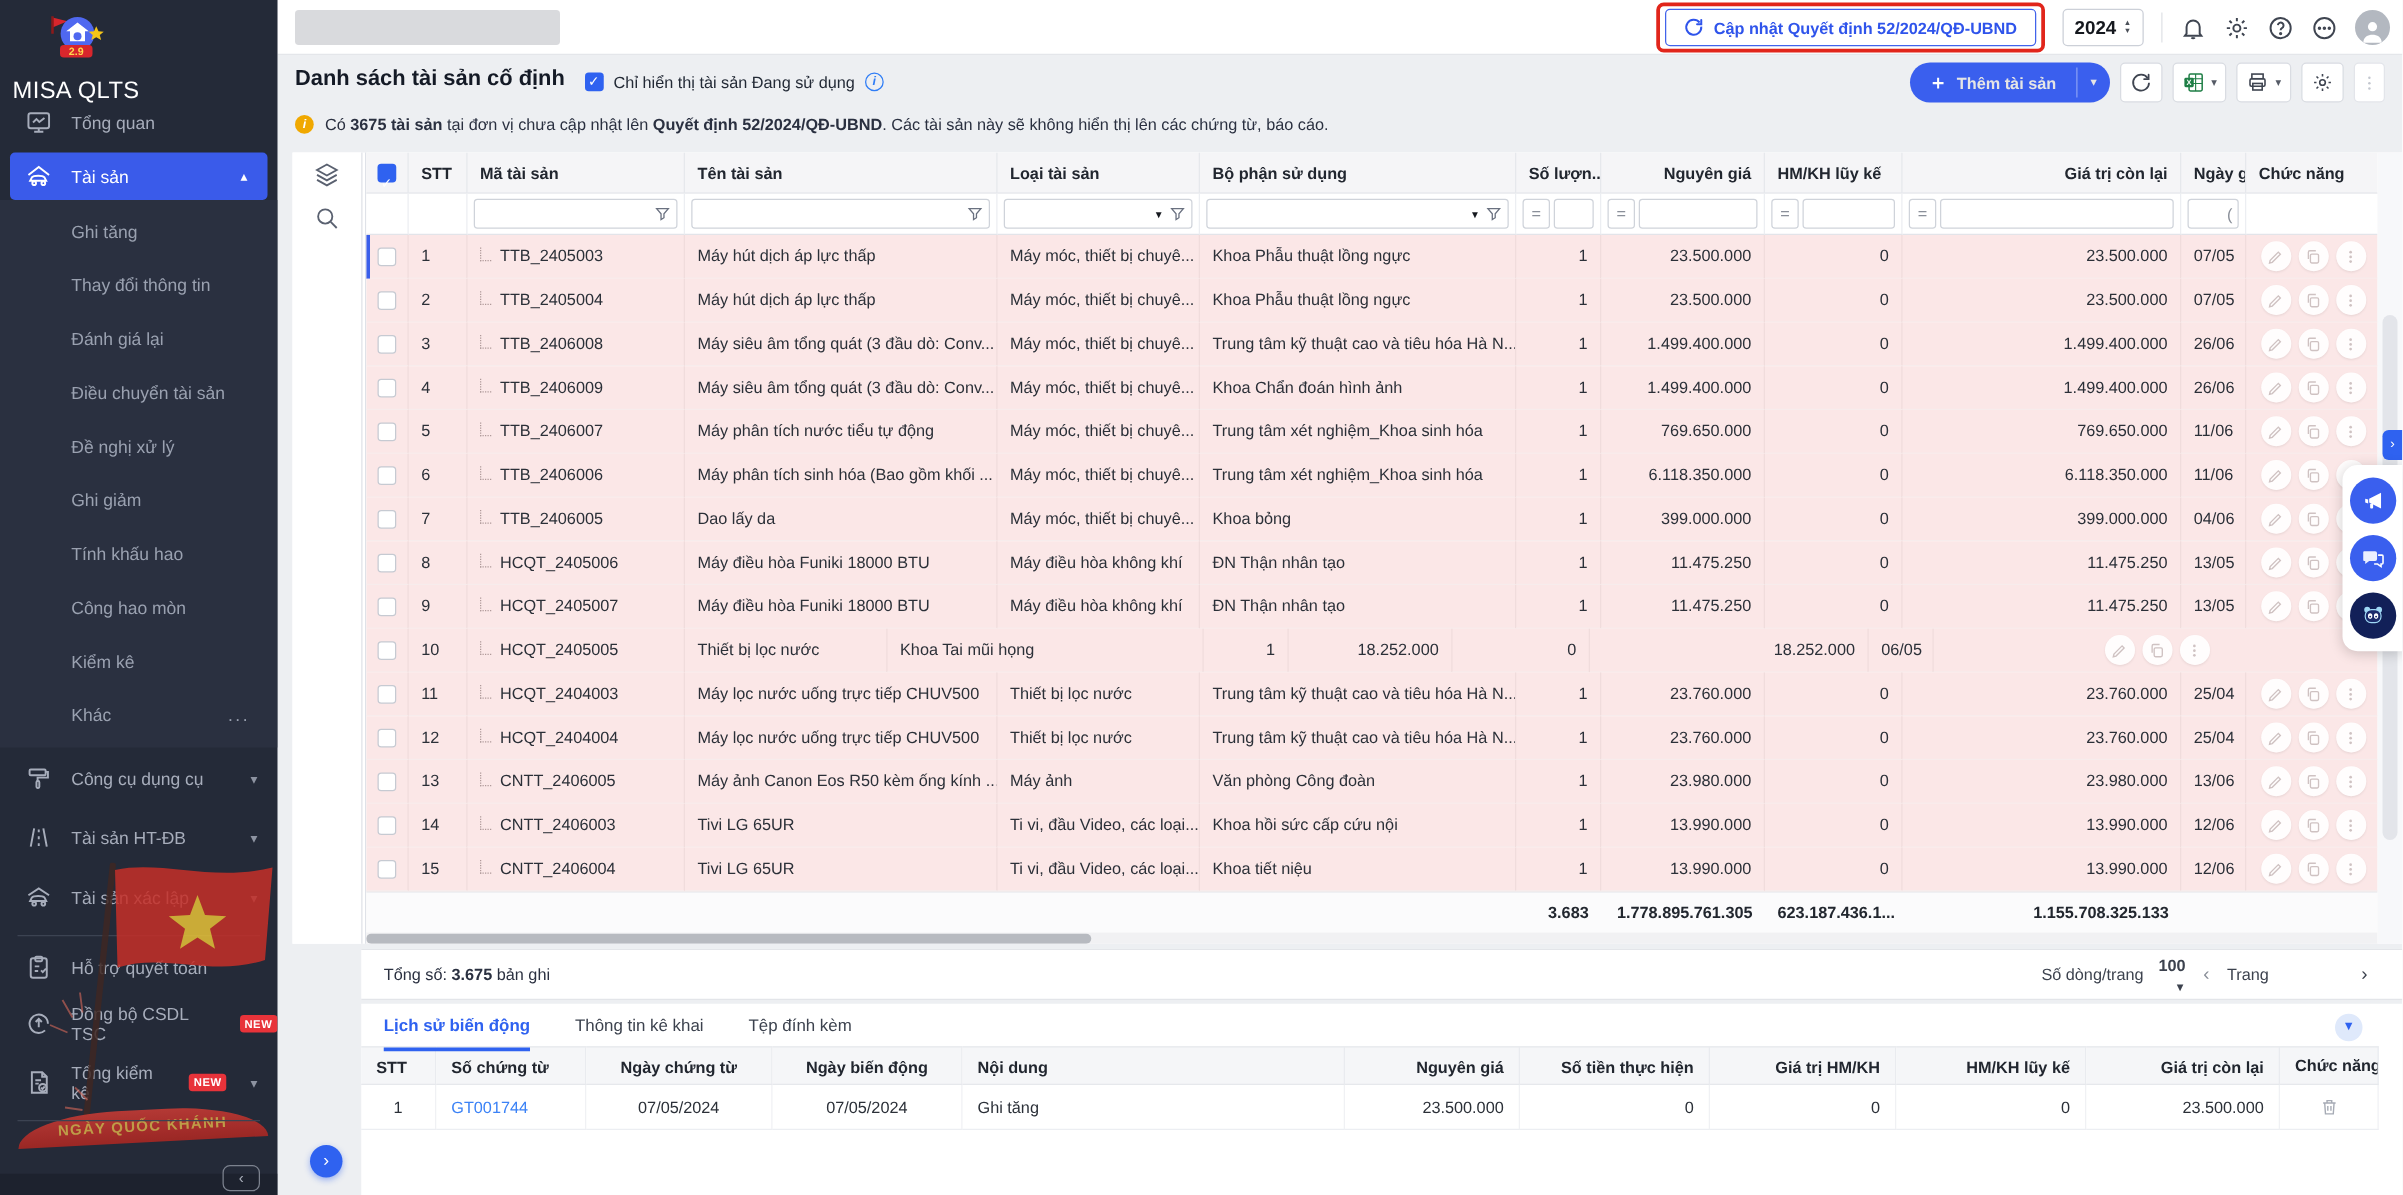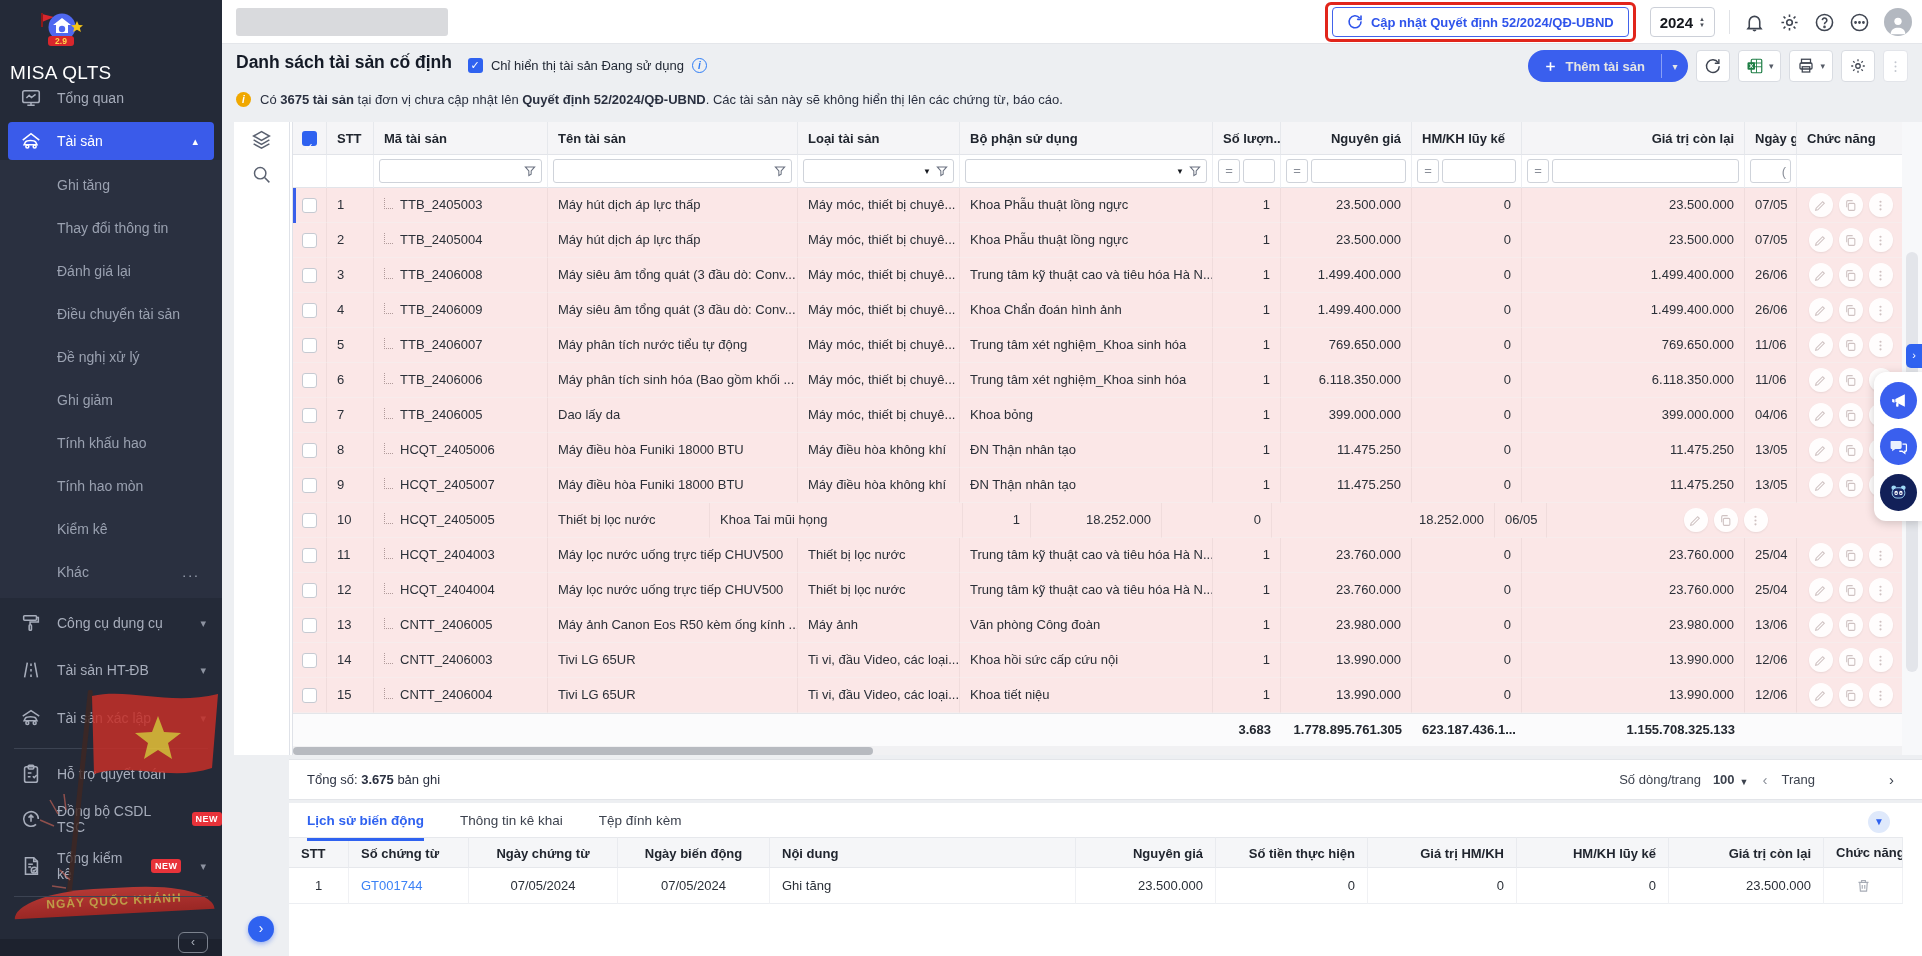--- a/index.html
+++ b/index.html
@@ -102,21 +102,21 @@
   .tsum { background:#fbfbfc; border-top:1px solid #e4e6ea; }
   .tsum > div { height:32px; line-height:32px; padding:0 10px; font-weight:bold; color:#22272f; white-space:nowrap; overflow:hidden; }
   .hbar { width:1612px; height:10px; background:#f1f1f3; position:relative; flex:none; }
   .hthumb { position:absolute; left:0; top:1px; height:8px; width:580px; background:#b7bac0; border-radius:4px; }
 
   
   .listfooter { position:absolute; top:715px; left:67px; right:0; height:41px; background:#fff; border-top:1px solid #e3e5e9; border-bottom:1px solid #e3e5e9; display:flex; align-items:center; }
   .total { padding-left:18px; color:#2a3040; }
   .total b { font-weight:bold; }
   .pager { margin-left:auto; margin-right:26px; display:flex; align-items:center; gap:12px; color:#3c424e; }
-  .perpage { display:flex; align-items:flex-end; gap:5px; cursor:pointer; }
+  .perpage { display:flex; align-items:flex-end; gap:5px; cursor:pointer;flex-direction:column; }
   .pgnav { color:#8a8f99; font-size:15px; cursor:pointer; padding:0 2px; }
   .pages { display:flex; gap:12px; }
   .pages span { color:#6a7078; cursor:pointer; }
   .pages span:first-child { color:#111; font-weight:bold; }
 
   
   .panel { position:absolute; top:759px; left:67px; right:0; bottom:0; background:#fff; }
   .tabs { display:flex; gap:36px; padding:10px 0 0 18px; height:34px; position:relative; }
   .tab { font-size:13.5px; color:#3c424e; padding-bottom:25px; cursor:pointer; }
   .tab.active { color:#2f62f0; font-weight:bold; border-bottom:3px solid #2f62f0; }
@@ -202,21 +202,21 @@
       </div>
         <div class="subitem">
         <span>Ghi giảm</span>
         <span class="more"></span>
       </div>
         <div class="subitem">
         <span>Tính khấu hao</span>
         <span class="more"></span>
       </div>
         <div class="subitem">
-        <span>Tính hao mòn</span>
+        <span>Công hao mòn</span>
         <span class="more"></span>
       </div>
         <div class="subitem">
         <span>Kiểm kê</span>
         <span class="more"></span>
       </div>
         <div class="subitem">
         <span>Khác</span>
         <span class="more">...</span>
       </div>

